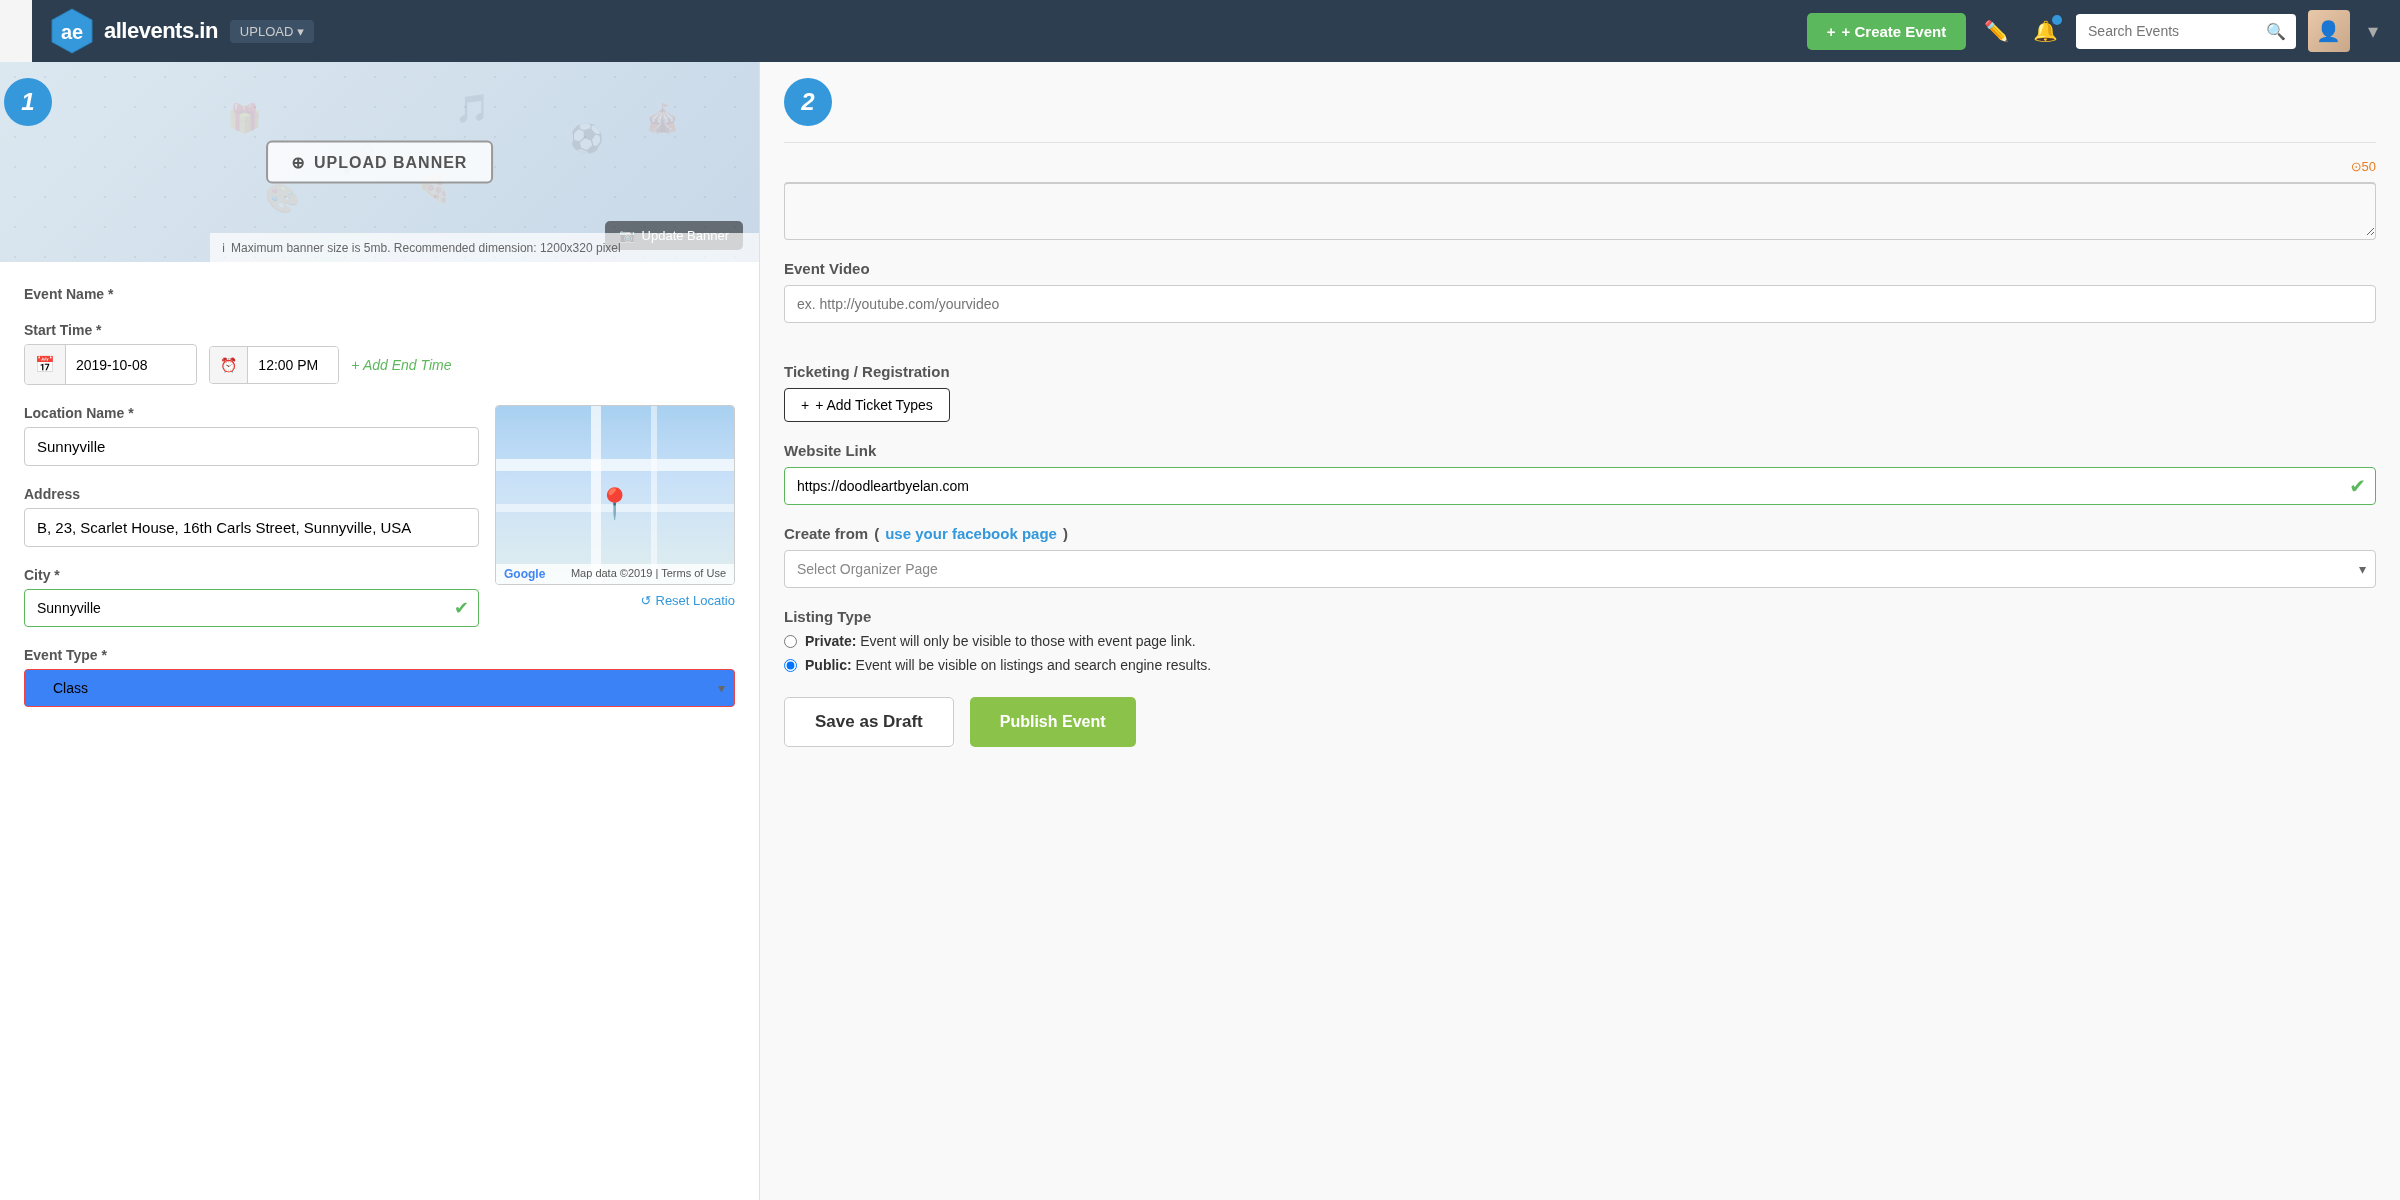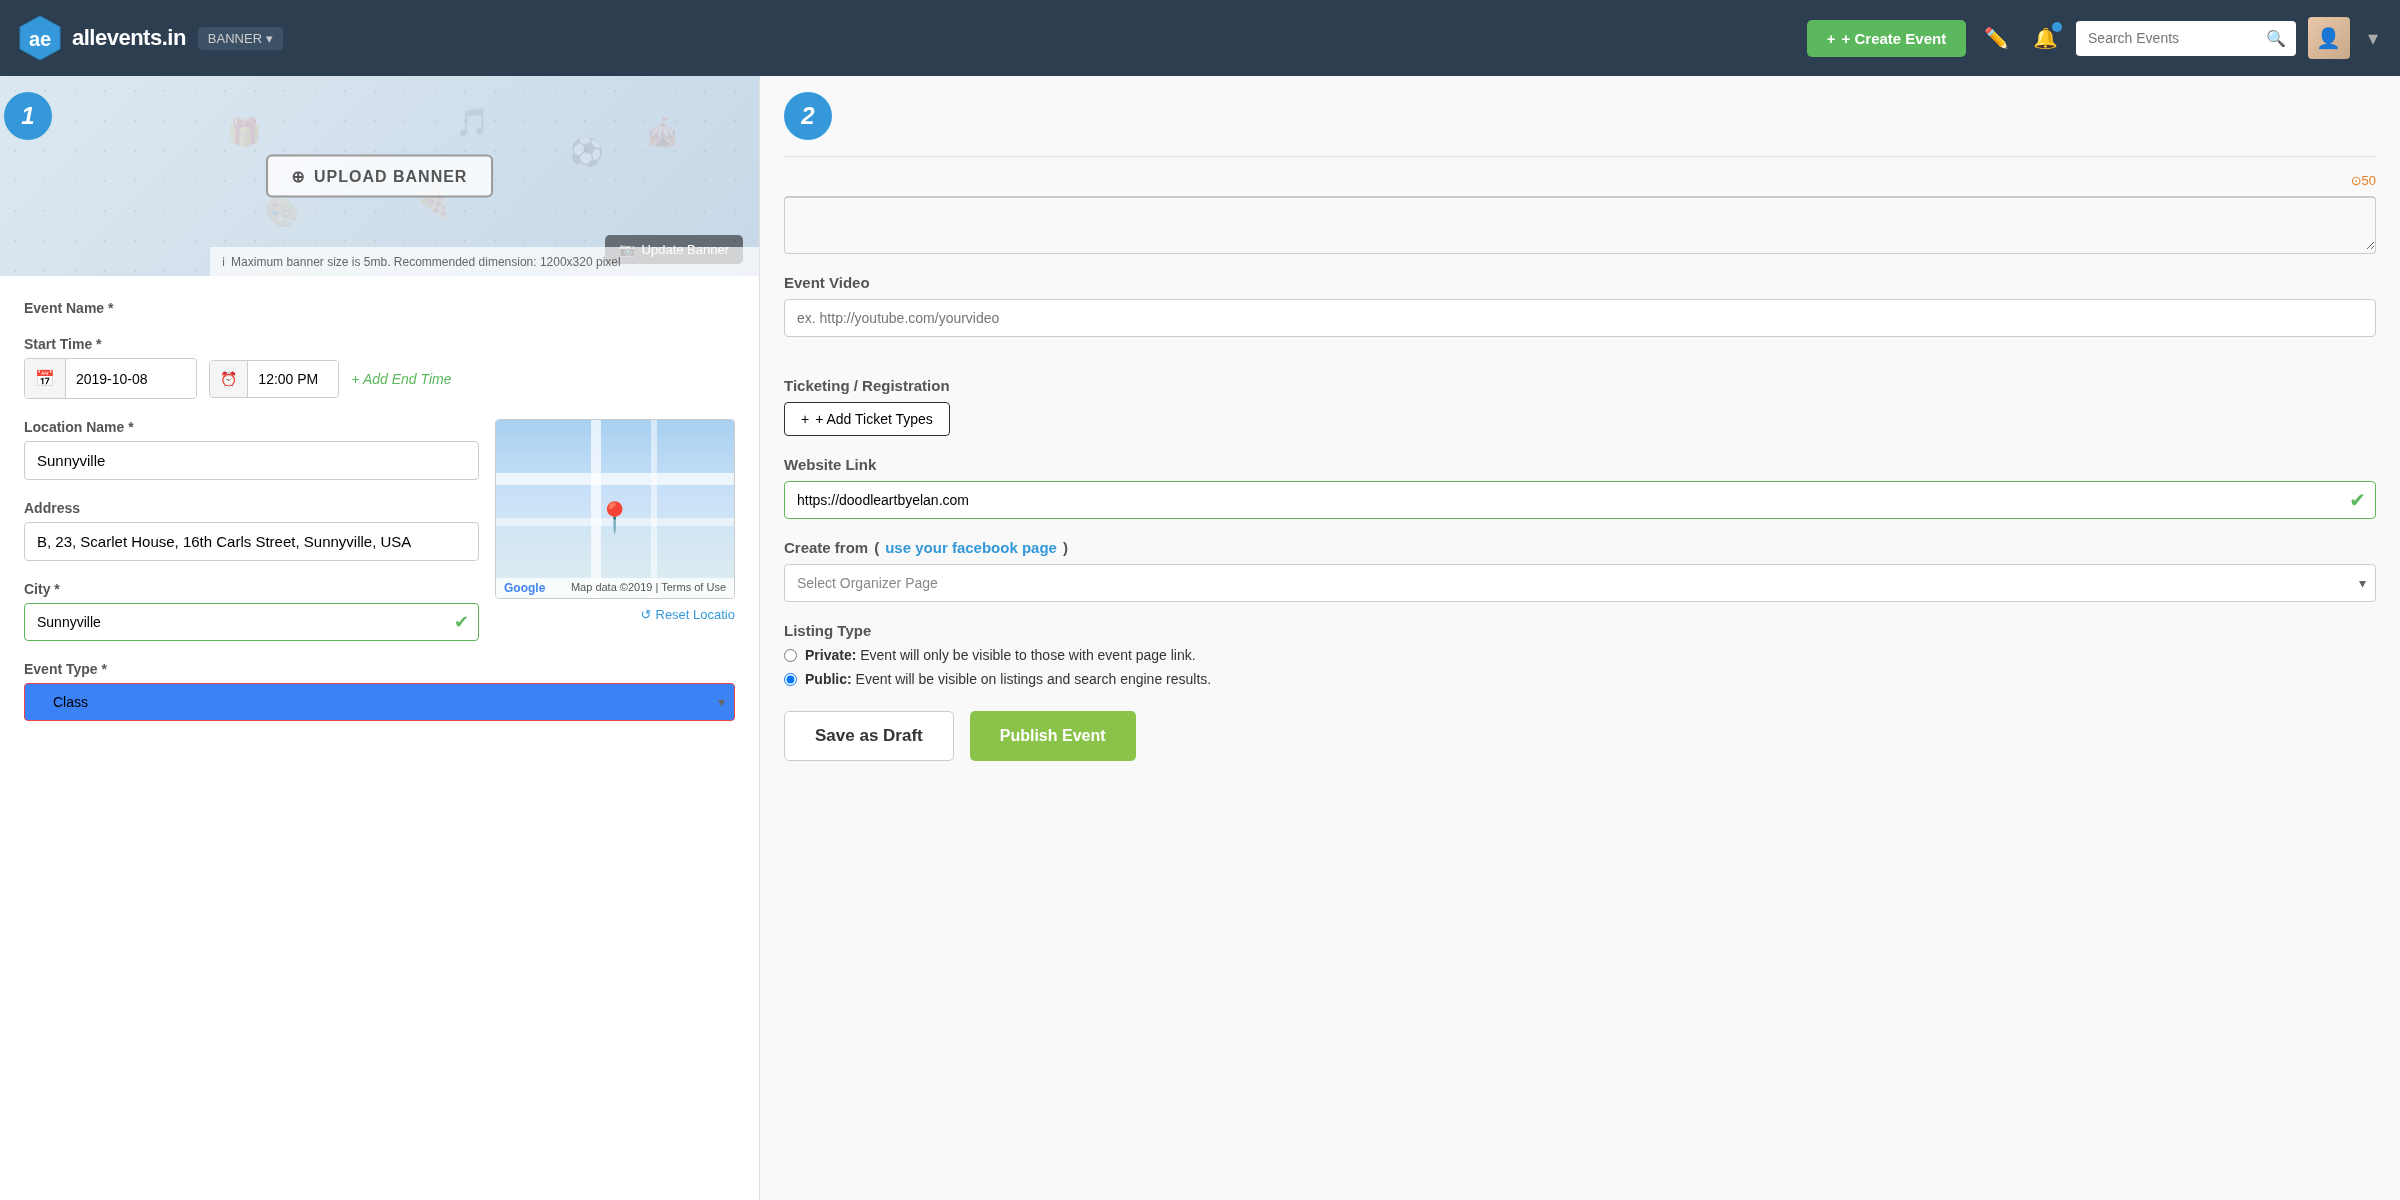--- a/index.html
+++ b/index.html
@@ -1,26 +1,27 @@
 <!DOCTYPE html>
 <html><head>
   <meta charset="utf-8">
   <style>
     * { box-sizing: border-box; margin: 0; padding: 0; }
     body { font-family: Arial, sans-serif; background: #f5f5f5; font-size: 14px; color: #333; }
 
     
     .navbar {
       background: #2c3e50;
-      height: 76px;
+      height: 62px;
       display: flex;
       align-items: center;
       padding: 0 16px;
       gap: 12px;
       position: relative;
+      margin-left: 32px;
     }
     .logo-area {
       display: flex;
       align-items: center;
       gap: 8px;
     }
     .logo-hex {
       width: 48px;
       height: 48px;
     }
@@ -594,21 +595,21 @@
 
 <nav class="navbar">
   <div class="logo-area">
     <svg class="logo-hex" viewBox="0 0 48 48">
       <polygon points="24,2 44,13 44,35 24,46 4,35 4,13" fill="#3498db" stroke="#2980b9" stroke-width="1"></polygon>
       <text x="24" y="32" text-anchor="middle" font-size="20" font-weight="bold" fill="white" font-family="Arial">ae</text>
     </svg>
     <span class="logo-text">allevents.in</span>
   </div>
   <div class="location-badge">
-    <span>BANNER</span>
+    <span>UPLOAD</span>
     <span>▾</span>
   </div>
   <div class="nav-spacer"></div>
   <button class="create-event-btn">
     <span>+</span>
     <span>+ Create Event</span>
   </button>
   <button class="nav-icon-btn">✏️</button>
   <div class="notification-wrap">
     <button class="nav-icon-btn">🔔</button>

